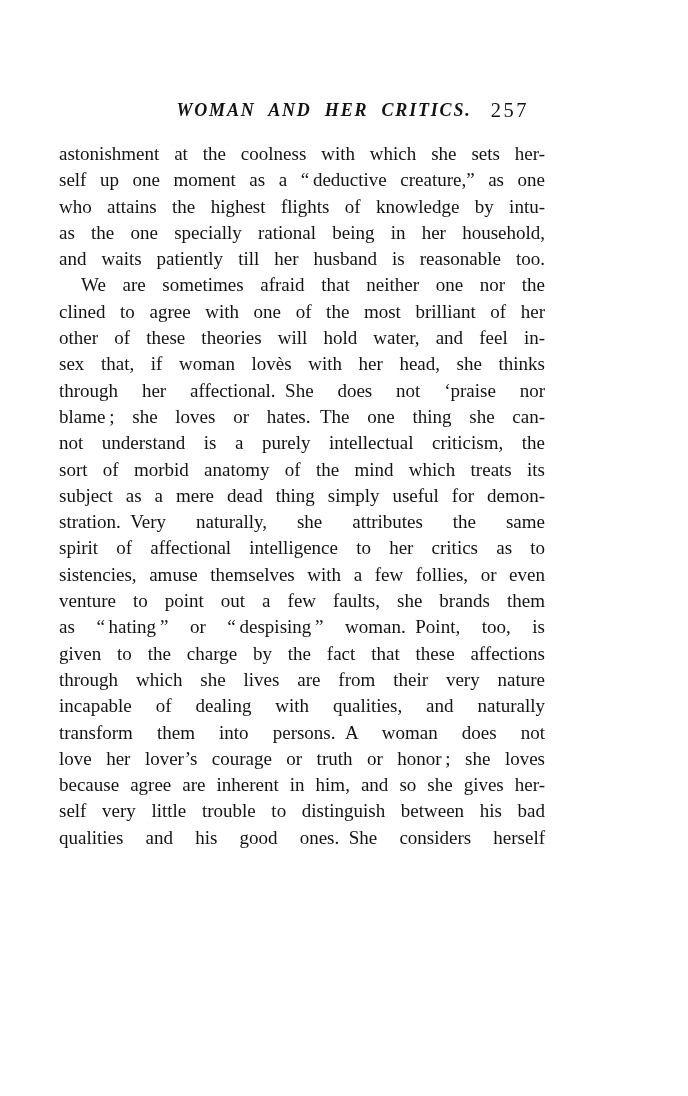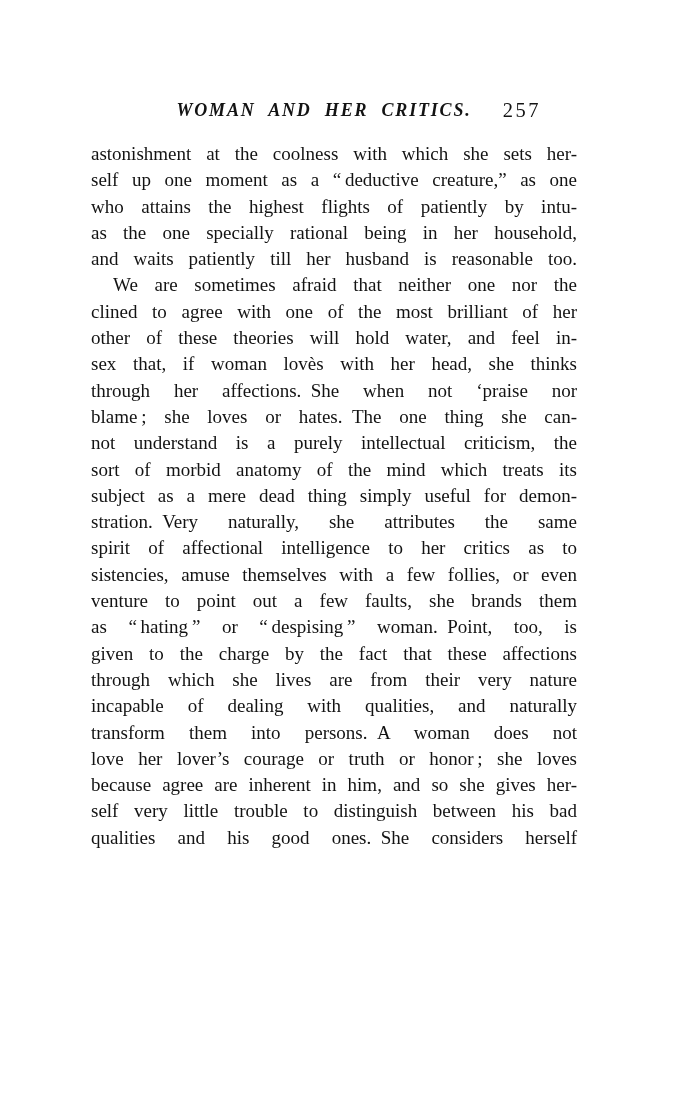--- a/index.html
+++ b/index.html
@@ -31,32 +31,31 @@
     text-align: center;
     font-style: italic;
     font-weight: bold;
     font-size: 18px;
     letter-spacing: 1.8px;
     word-spacing: 7px;
     white-space: nowrap;
   }
   .running-header .pagenum {
     position: absolute;
-    right: 4px;
+    right: 16px;
     top: 0;
     font-size: 20.5px;
     letter-spacing: 2.5px;
     font-weight: normal;
   }
   .page-body {
     position: absolute;
     top: 141px;
     left: 59px;
     width: 486px;
-    margin-left: 32px;
   }
   .paragraph {
     margin: 0;
     padding: 0;
   }
   .line {
     font-size: 19px;
     line-height: 26.3px;
     text-align: justify;
     text-align-last: justify;
@@ -72,30 +71,30 @@
 
 <div class="page" style="background: rgb(255, 255, 255); color: rgb(19, 19, 19);">
   <div class="running-header">
     <span class="title">WOMAN AND HER CRITICS.</span>
     <span class="pagenum">257</span>
   </div>
   <div class="page-body" id="page-body">
       <div class="paragraph">
         <div class="line">astonishment at the coolness with which she sets her-</div>
         <div class="line">self up one moment as a “ deductive creature,” as one</div>
-        <div class="line">who attains the highest flights of patiently by intu-</div>
+        <div class="line">who attains the highest flights of knowledge by intu-</div>
         <div class="line">as the one specially rational being in her household,</div>
         <div class="line">and waits patiently till her husband is reasonable too.</div>
       </div>
       <div class="paragraph indent">
         <div class="line">We are sometimes afraid that neither one nor the</div>
         <div class="line">clined to agree with one of the most brilliant of her</div>
         <div class="line">other of these theories will hold water, and feel in-</div>
         <div class="line">sex that, if woman lovès with her head, she thinks</div>
-        <div class="line">through her affections. She when not ‘praise nor</div>
+        <div class="line">through her affectional. She does not ‘praise nor</div>
         <div class="line">blame ; she loves or hates. The one thing she can-</div>
         <div class="line">not understand is a purely intellectual criticism, the</div>
         <div class="line">sort of morbid anatomy of the mind which treats its</div>
         <div class="line">subject as a mere dead thing simply useful for demon-</div>
         <div class="line">stration. Very naturally, she attributes the same</div>
         <div class="line">spirit of affectional intelligence to her critics as to</div>
         <div class="line">sistencies, amuse themselves with a few follies, or even</div>
         <div class="line">venture to point out a few faults, she brands them</div>
         <div class="line">as “ hating ” or “ despising ” woman. Point, too, is</div>
         <div class="line">given to the charge by the fact that these affections</div>

